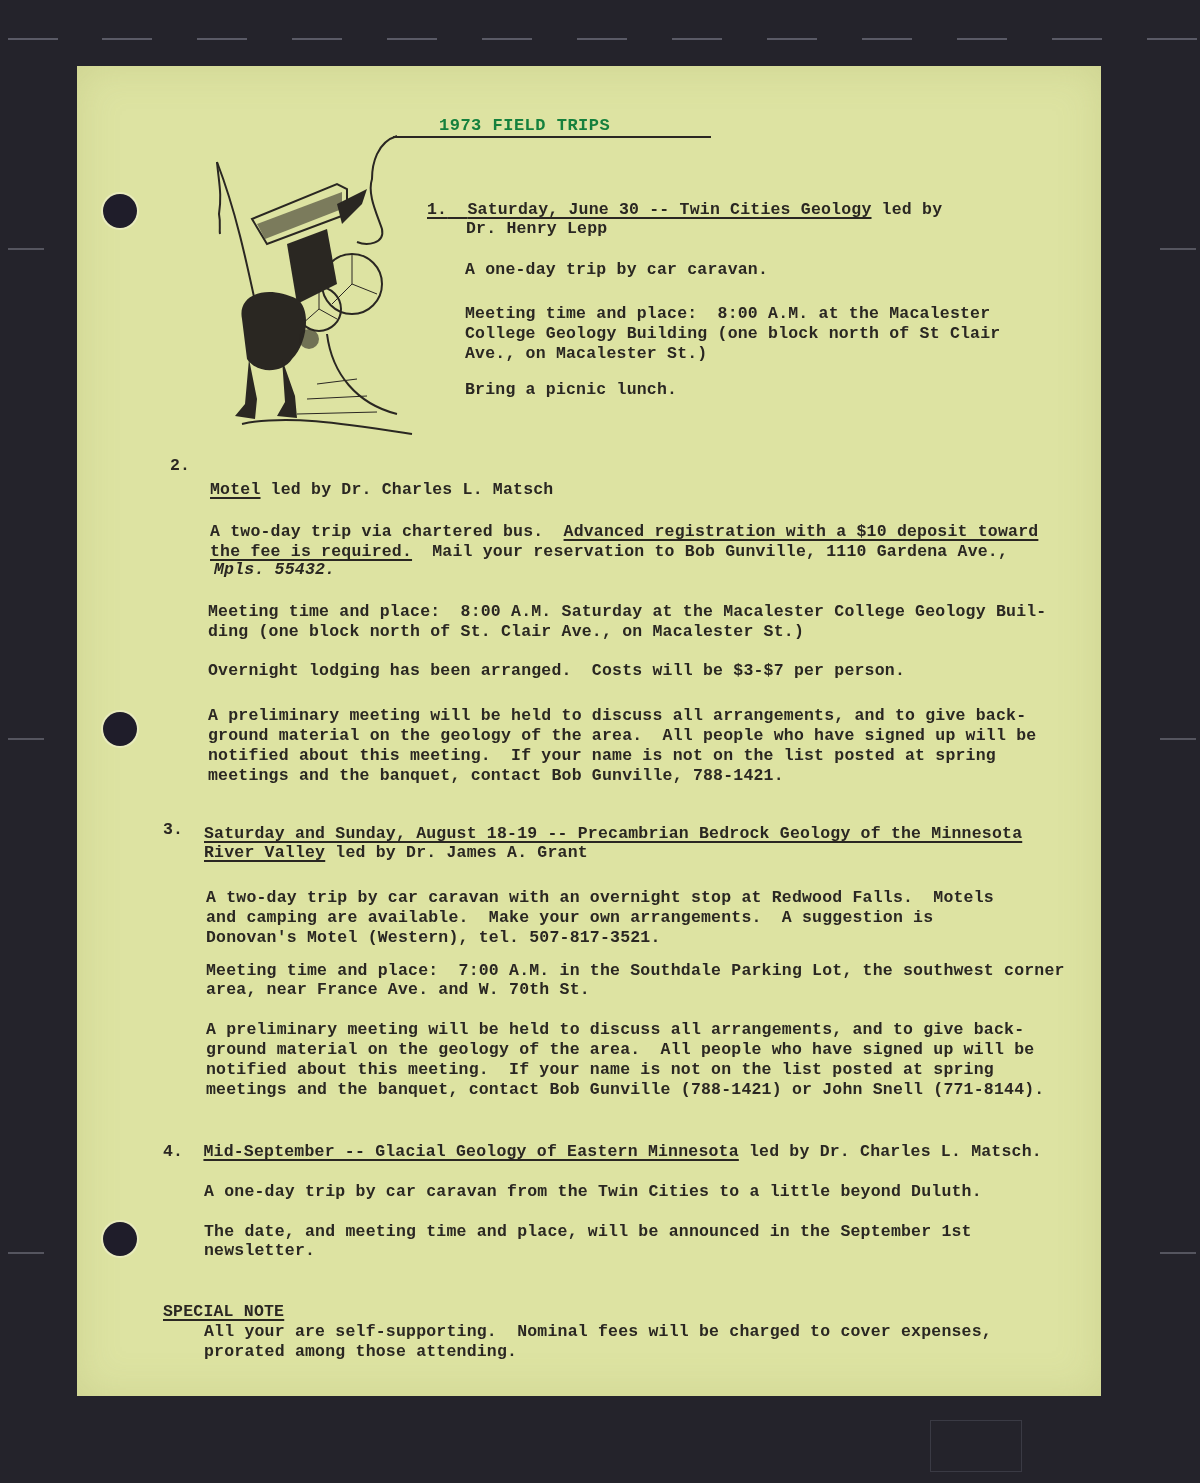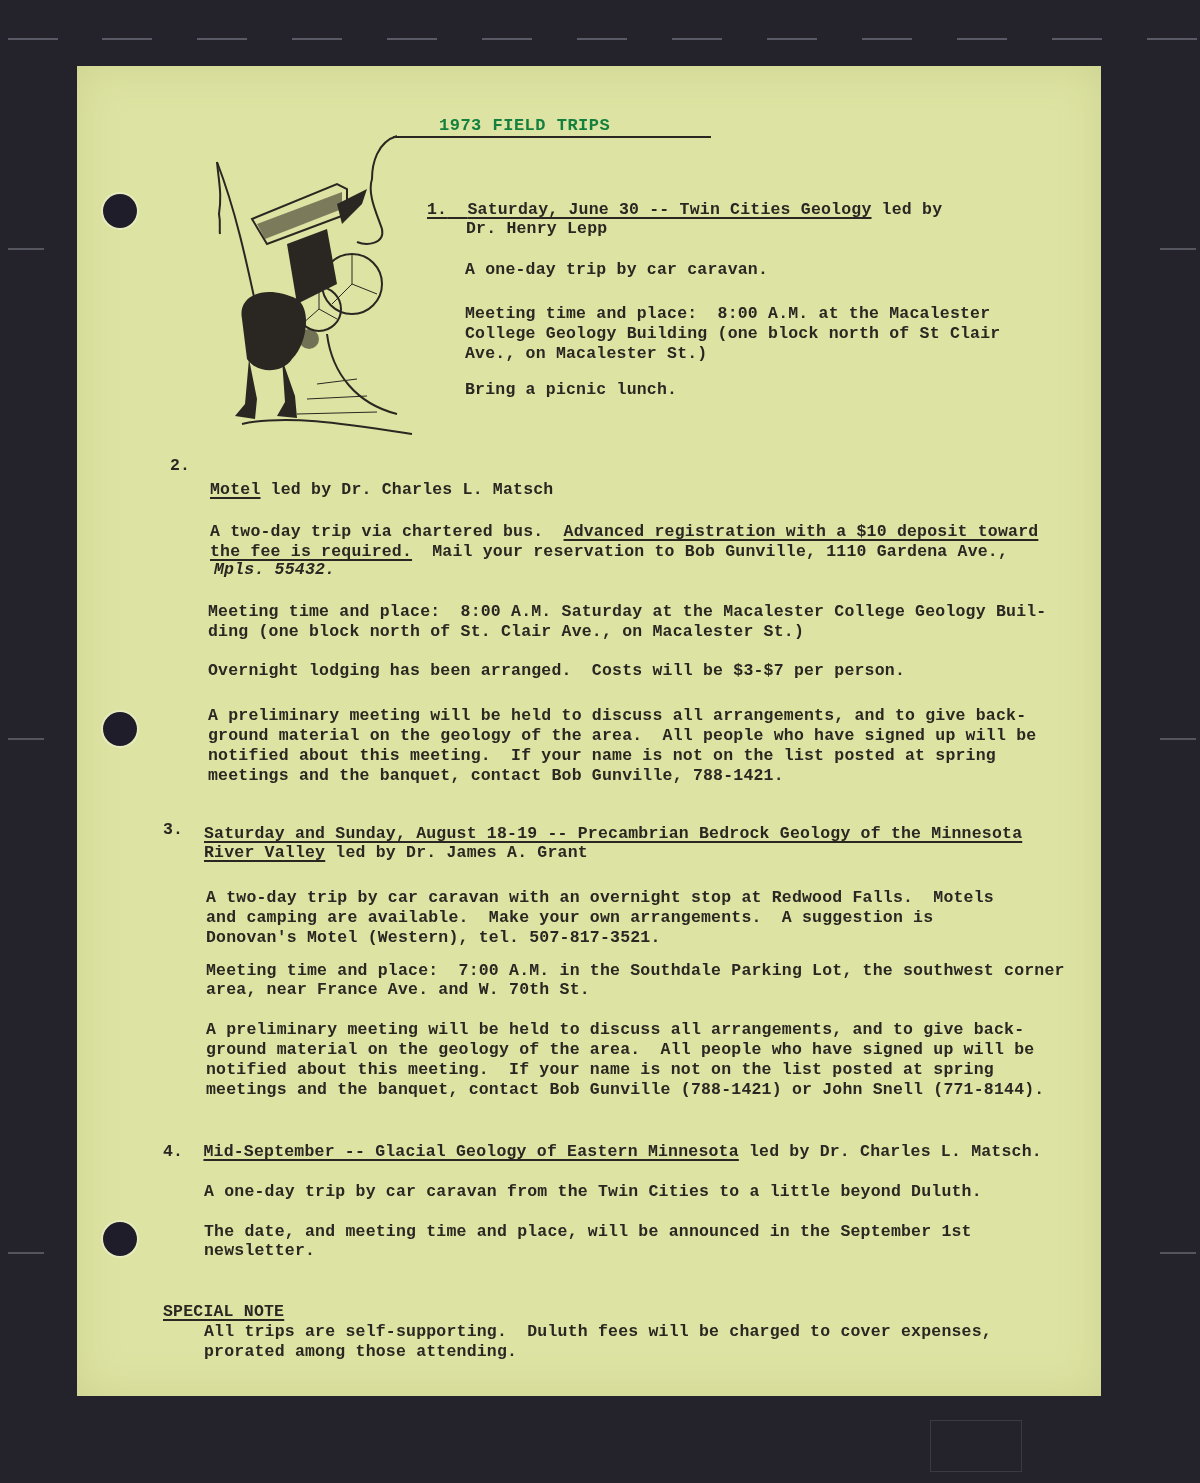--- a/index.html
+++ b/index.html
@@ -201,17 +201,17 @@
   <div class="doc-text" style="left:129px; top:974px;">ground material on the geology of the area.  All people who have signed up will be</div>
   <div class="doc-text" style="left:129px; top:994px;">notified about this meeting.  If your name is not on the list posted at spring</div>
   <div class="doc-text" style="left:129px; top:1014px;">meetings and the banquet, contact Bob Gunville (788-1421) or John Snell (771-8144).</div>
 
   <div class="doc-text" style="left:86px; top:1076px;"><span>4.</span>  <span class="u">Mid-September -- Glacial Geology of Eastern Minnesota</span><span> led by Dr. Charles L. Matsch.</span></div>
   <div class="doc-text" style="left:127px; top:1116px;">A one-day trip by car caravan from the Twin Cities to a little beyond Duluth.</div>
   <div class="doc-text" style="left:127px; top:1156px;">The date, and meeting time and place, will be announced in the September 1st</div>
   <div class="doc-text" style="left:127px; top:1175px;">newsletter.</div>
 
   <div class="doc-text u" style="left:86px; top:1236px;">SPECIAL NOTE</div>
-  <div class="doc-text" style="left:127px; top:1256px;">All trips are self-supporting.  Duluth fees will be charged to cover expenses,</div>
+  <div class="doc-text" style="left:127px; top:1256px;">All your are self-supporting.  Nominal fees will be charged to cover expenses,</div>
   <div class="doc-text" style="left:127px; top:1276px;">prorated among those attending.</div>
 </div>
 
 <div class="bottom-tab"></div>
 
 </body></html>

